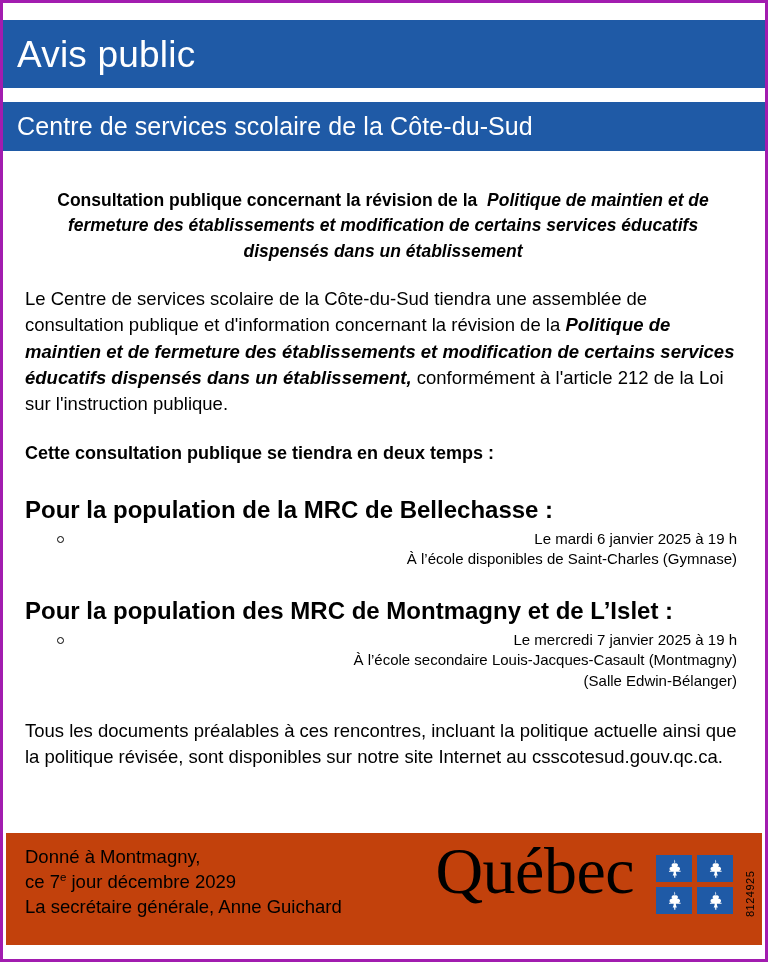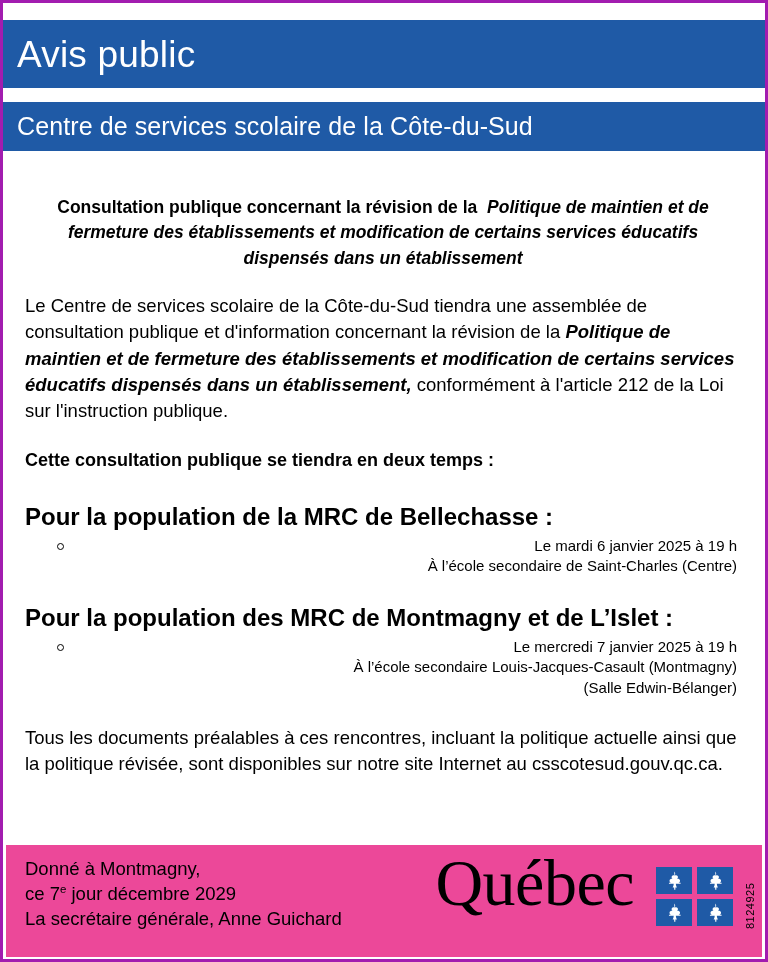--- a/index.html
+++ b/index.html
@@ -70,21 +70,21 @@
     box-sizing: border-box;
     padding: 20px 28px 0 22px;
     background: #ffffff;
   }
 
   .doc-title {
     text-align: center;
     font-size: 17.5px;
     font-weight: bold;
     line-height: 1.45;
-    margin: 24px 18px 22px 22px;
+    margin: 17px 18px 22px 22px;
   }
   .doc-title .ital {
     font-style: italic;
   }
 
   p.body-text {
     font-size: 18.5px;
     line-height: 1.42;
     margin: 0 0 24px 0;
   }
@@ -139,28 +139,28 @@
     font-size: 18.5px;
     line-height: 1.42;
     margin: 26px 0 0 0;
   }
 
   
   .footer {
     position: absolute;
     left: 3px;
     right: 3px;
-    bottom: 2px;
+    bottom: 14px;
     height: 112px;
     box-sizing: border-box;
     padding: 0 0 0 19px;
     display: flex;
     align-items: flex-start;
     justify-content: space-between;
-    background: #ec4899;
+    background: #c2410c;
   }
   .signature {
     font-size: 18.5px;
     line-height: 1.35;
     padding-top: 12px;
     white-space: nowrap;
   }
   .signature sup {
     font-size: 0.62em;
     vertical-align: super;
@@ -235,21 +235,21 @@
     <p class="body-text"><span>Le Centre de services scolaire de la Côte-du-Sud tiendra une assemblée de consultation publique et d'information concernant la révision de la </span><span class="bi">Politique de maintien et de fermeture des établissements et modification de certains services éducatifs dispensés dans un établissement,</span><span> conformément à l'article 212 de la Loi sur l'instruction publique.</span></p>
 
     <p class="lead-bold">Cette consultation publique se tiendra en deux temps :</p>
 
     <div class="section">
       <div class="section-heading">Pour la population de la MRC de Bellechasse :</div>
       <ul class="meeting-list">
         <li>
           <span class="bullet-icon"></span>
           <span class="line">Le mardi 6 janvier 2025 à 19 h</span>
-          <span class="line">À l’école secondaire de Saint-Charles (Centre)</span>
+          <span class="line">À l’école disponibles de Saint-Charles (Gymnase)</span>
         </li>
       </ul>
     </div>
 
     <div class="section">
       <div class="section-heading">Pour la population des MRC de Montmagny et de L’Islet :</div>
       <ul class="meeting-list">
         <li>
           <span class="bullet-icon"></span>
           <span class="line">Le mercredi 7 janvier 2025 à 19 h</span>

